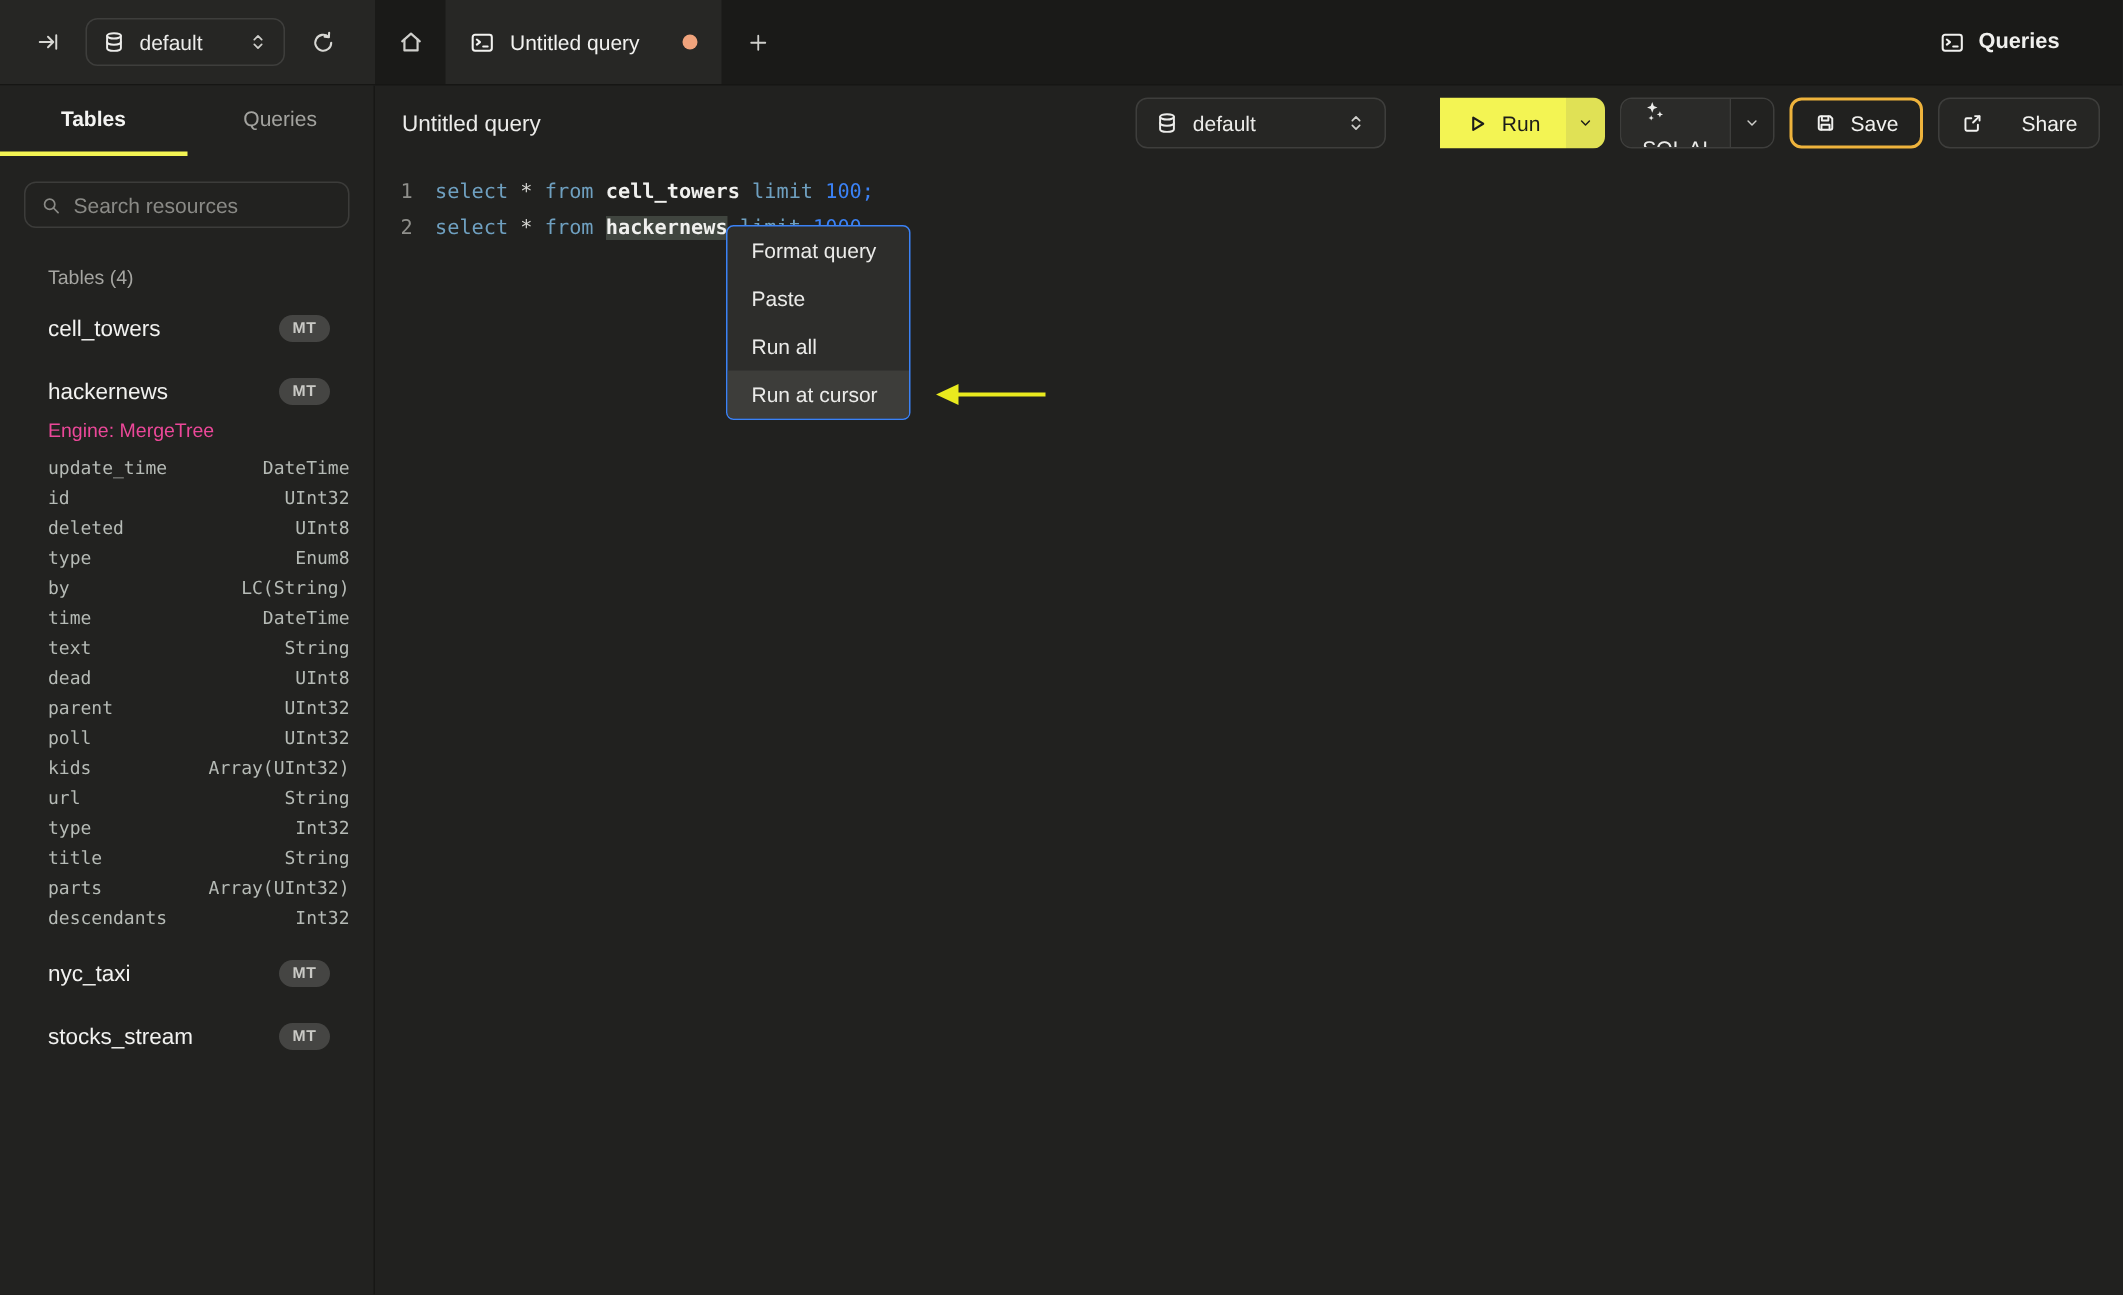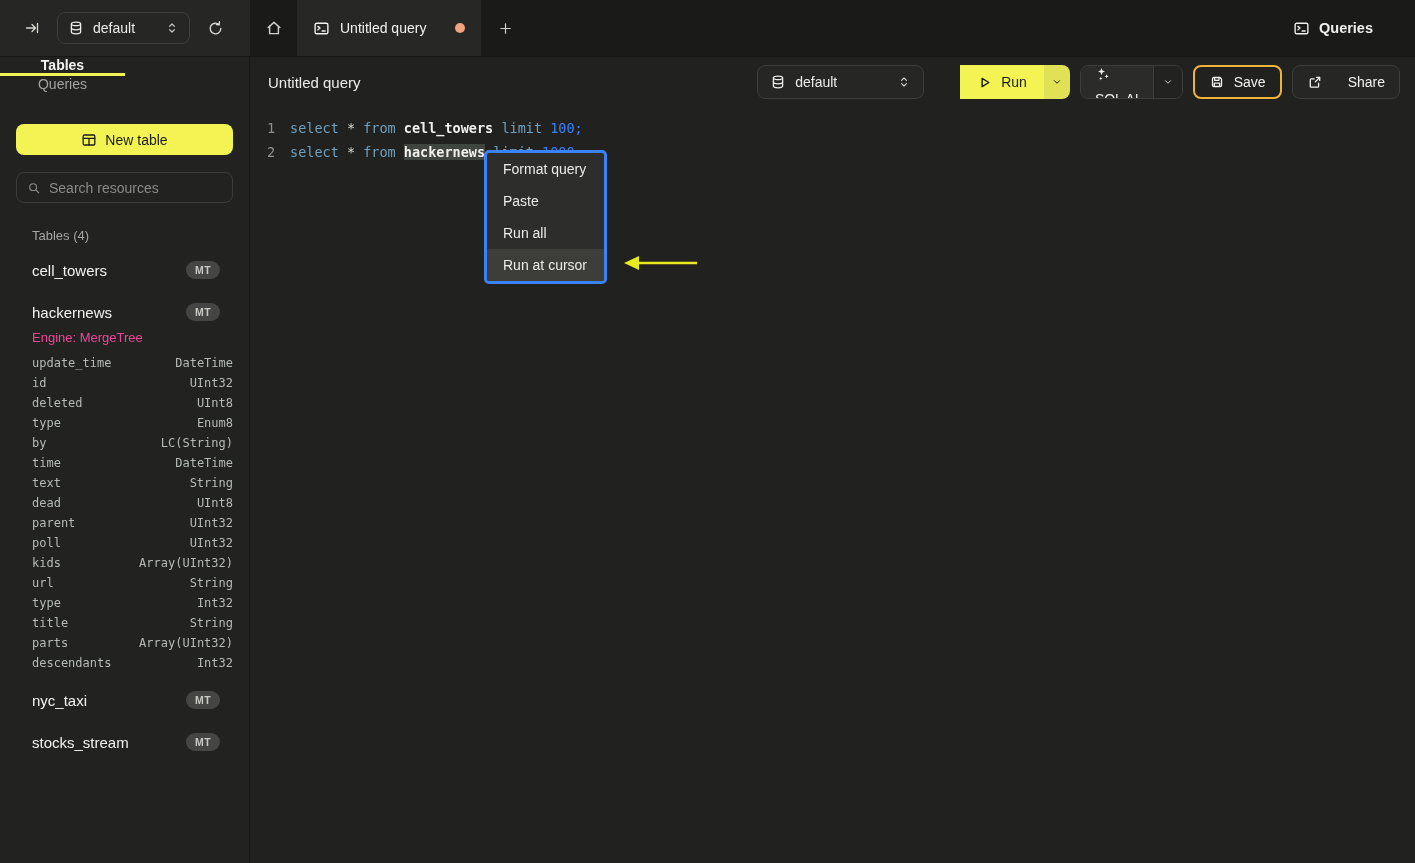--- a/index.html
+++ b/index.html
@@ -28,21 +28,21 @@
   .newtab { width:48px; display:flex; align-items:center; justify-content:center; color:#cfcfcb; }
   .tab-spacer { flex:1; }
   .queries-btn { display:flex; align-items:center; gap:9px; margin-right:38px; color:#f0f0ee; font-weight:600; font-size:14.5px; align-self:center; height:34px; padding:0 4px; }
 
   
   .content { display:flex; height:806px; }
   .sidebar { width:250px; flex:0 0 auto; background:#222220; border-right:1px solid #171715; display:flex; flex-direction:column; }
   .main { flex:1; position:relative; }
 
   
-  .side-tabs { height:47px; display:flex;flex-direction:column; }
+  .side-tabs { height:47px; display:flex; }
   .side-tab { width:125px; display:flex; align-items:center; justify-content:center;
     color:#a3a39f; font-size:14px; border-bottom:3px solid transparent; cursor:pointer; }
   .side-tab.active { color:#f4f4f2; font-weight:600; border-bottom-color:#f3f453; }
   .side-body { padding:0 16px; }
   .newtable-btn { margin-top:20px; height:31px; width:100%; background:#f3f453; border:none; border-radius:8px;
     display:flex; align-items:center; justify-content:center; gap:8px; color:#1b1b19; font-size:14px; font-weight:500; cursor:pointer; }
   .search-box { margin-top:17px; height:31px; border:1px solid #3c3c3a; border-radius:8px;
     display:flex; align-items:center; gap:8px; padding:0 10px; color:#8a8a86; }
   .search-box input { background:transparent; border:none; outline:none; color:#e8e8e6; font-size:14px; width:100%;
     font-family:"Liberation Sans", sans-serif; }
@@ -82,21 +82,21 @@
   .code-line { height:24px; display:flex; align-items:center; white-space:pre; }
   .lnum { width:40px; padding-left:17px; color:#8f8f8b; flex:0 0 auto; }
   .tk-kw { color:#6fa0c0; }
   .tk-pl { color:#d6d6d2; }
   .tk-tbl { color:#f0f0ee; font-weight:bold; }
   .tk-num { color:#3b82f6; }
   .tk-sel { background:#40453f; }
 
   
   .ctx-menu { position:absolute; left:484px; top:150px; width:123px; background:#2d2d2b;
-    border:3px solid #3b82f6; border-radius:5px; overflow:hidden; z-index:5; }
+    border:1px solid #3b82f6; border-radius:5px; overflow:hidden; z-index:5; }
   .menu-item { height:32px; display:flex; align-items:center; padding-left:16px; font-size:14px; color:#ebebe9; cursor:pointer; }
   .menu-item.active { background:#3d3d3a; }
 
   .annot-arrow { position:absolute; left:620px; top:250px; z-index:6; }
 </style>
 </head>
 <body>
 
 <div class="topbar">
   <div class="topbar-left">
@@ -166,29 +166,20 @@
 </div>
 
 <div class="content">
 
   <div class="sidebar">
     <div class="side-tabs">
         <div class="side-tab active">Tables</div>
         <div class="side-tab">Queries</div>
       </div>
     <div class="side-body">
-      <button class="newtable-btn">
-        <span>
-          <svg class="ic" width="16" height="16" viewBox="0 0 16 16">
-              <rect x="2.2" y="3" width="11.6" height="10" rx="1.2"></rect>
-              <path d="M2.2 6.4h11.6M8 6.4V13"></path>
-            </svg>
-        </span>
-        <span>New table</span>
-      </button>
       <div class="search-box">
         <span>
           <svg class="ic" width="14" height="14" viewBox="0 0 16 16">
               <circle cx="7" cy="7" r="3.9"></circle>
               <path d="M10.1 10.1L13.4 13.4"></path>
             </svg>
         </span>
         <input placeholder="Search resources" style="">
       </div>
       <div class="section-label">Tables (4)</div>

